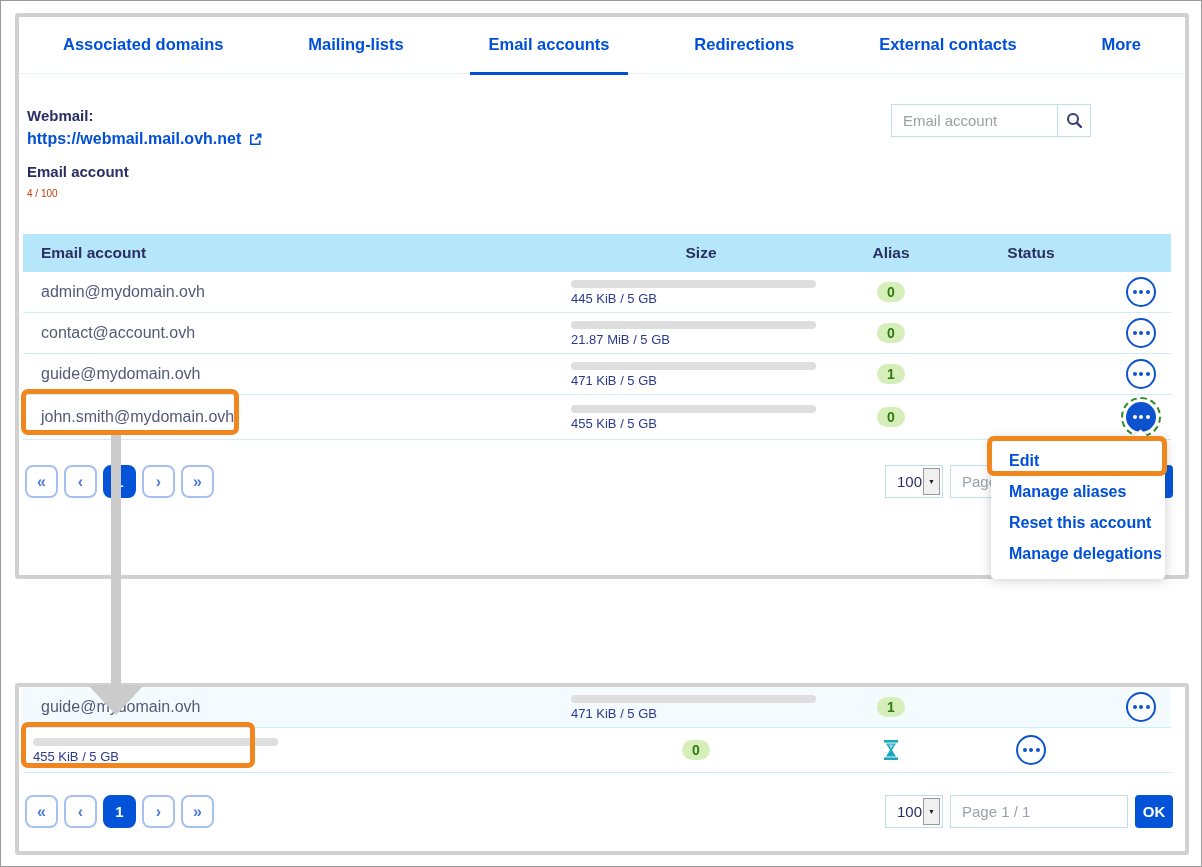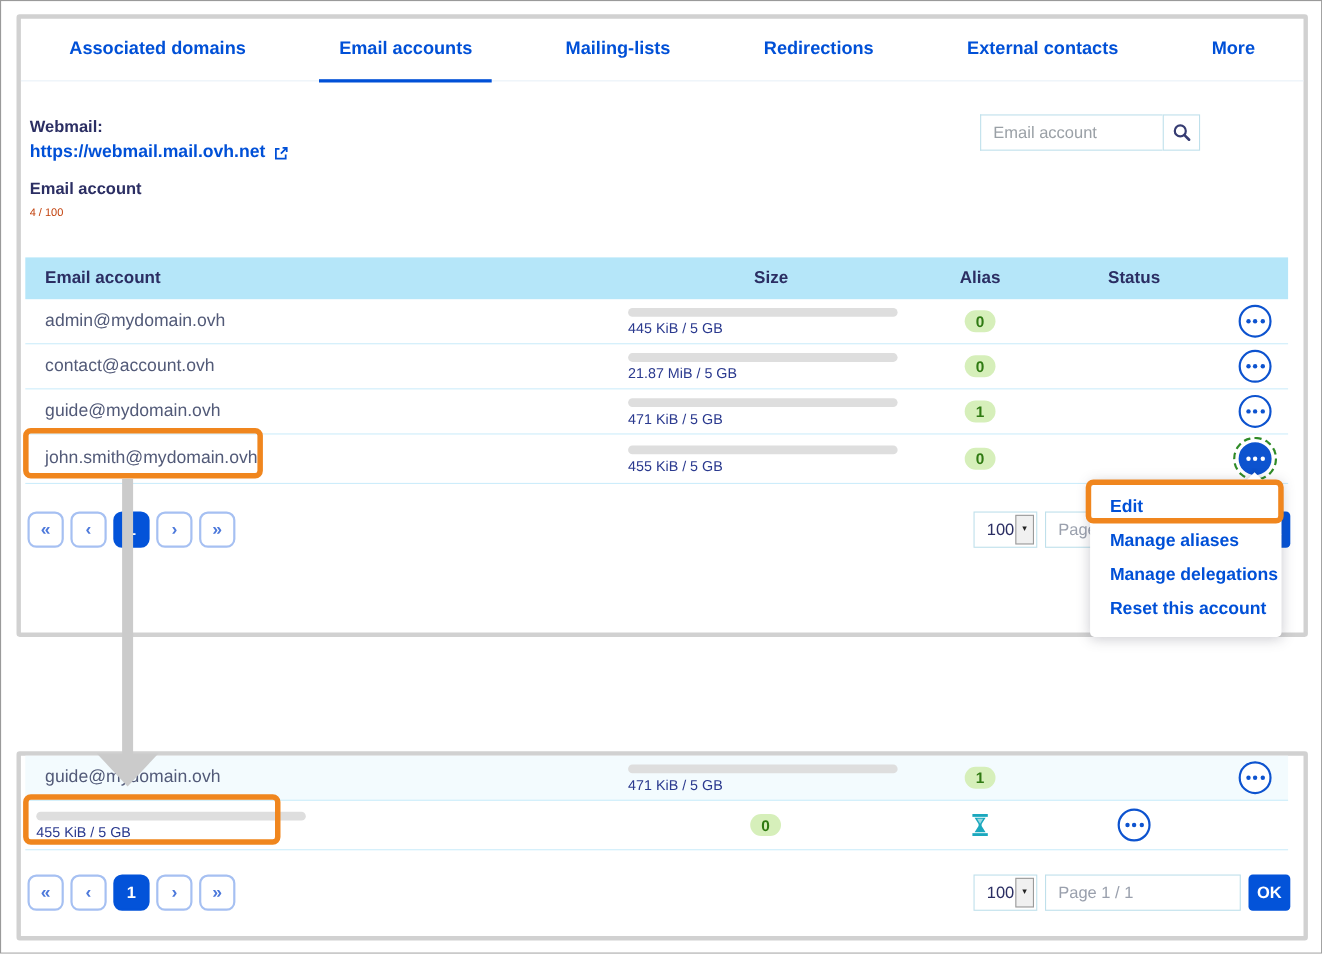--- a/index.html
+++ b/index.html
@@ -100,22 +100,22 @@
 </style>
 </head>
 <body>
 
 <div class="canvas">
 
   <section class="panel top-panel">
 
     <nav class="tabbar">
       <div class="tab">Associated domains</div>
+      <div class="tab">Mailing-lists</div>
       <div class="tab active">Email accounts</div>
-      <div class="tab">Mailing-lists</div>
       <div class="tab">Redirections</div>
       <div class="tab">External contacts</div>
       <div class="tab">More</div>
     </nav>
 
     <div class="lbl webmail-label">Webmail:</div>
     <div class="webmail-row">
       <a href="#" class="webmail-link">https://webmail.mail.ovh.net</a>
       <span style="display:flex;">
         <svg width="15" height="15" viewBox="0 0 16 16">
@@ -240,22 +240,22 @@
         </div>
         <input type="text" class="page-input" placeholder="Page 1 / 1" style="">
         <button class="ok-btn">OK</button>
       </div>
     </div>
 
     <div class="menu">
       <div class="menu-caret"></div>
       <div class="menu-item">Edit</div>
       <div class="menu-item">Manage aliases</div>
+      <div class="menu-item">Reset this account</div>
       <div class="menu-item">Manage delegations</div>
-      <div class="menu-item">Reset this account</div>
     </div>
 
     <div class="hl hl-email-top"></div>
     <div class="hl hl-menu-edit"></div>
   </section>
 
   <svg class="arrow" width="62" height="281" viewBox="0 0 62 281">
     <rect x="26" y="0" width="10" height="252" fill="#cbcbcb"></rect>
     <polygon points="3,250 59,250 31,280" fill="#cbcbcb"></polygon>
   </svg>

